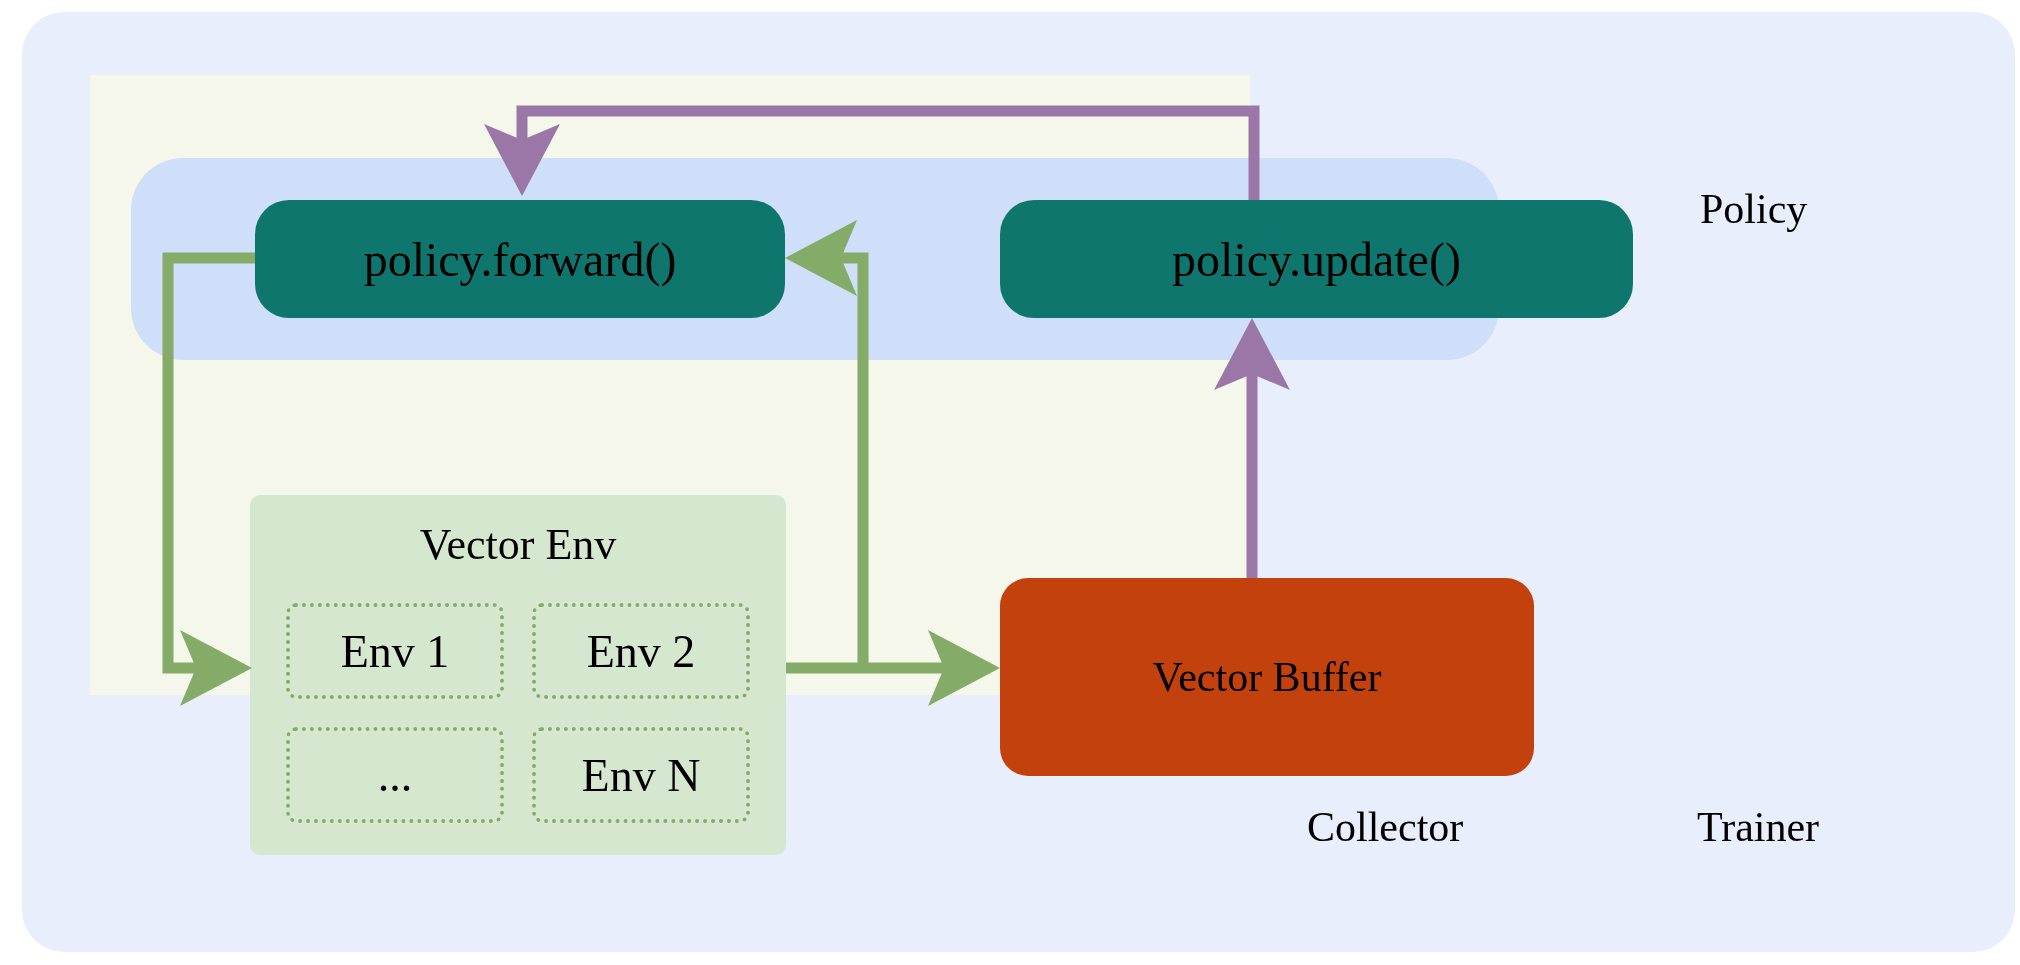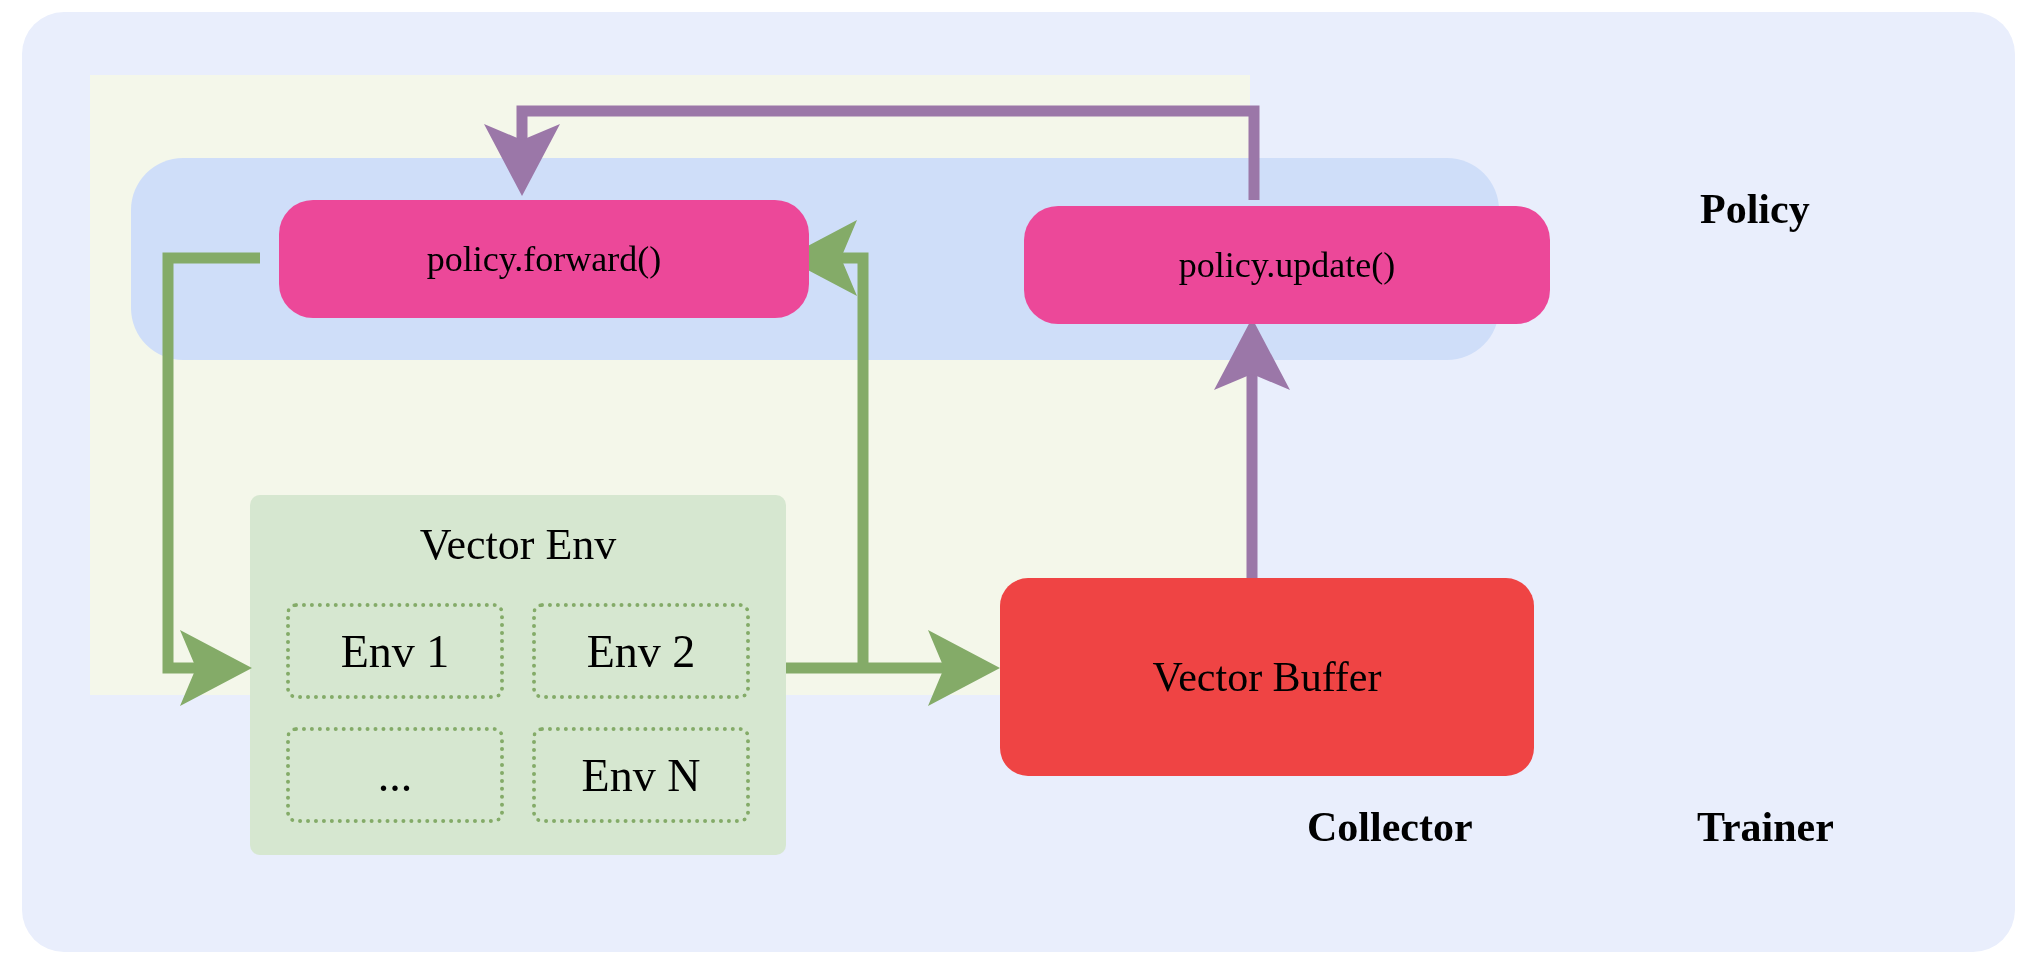--- a/index.html
+++ b/index.html
@@ -17,35 +17,35 @@
   #collector-panel{
     left:90px;top:75px;width:1160px;height:620px;
     background:#f4f7ea;
   }
   #policy-panel{
     left:131px;top:158px;width:1368px;height:202px;
     background:#cfdef9;border-radius:52px;
   }
 
   .panel-label{
-    position:absolute;font-weight:bold;color:#000000;
+    position:absolute;font-weight:normal;color:#000000;
     font-family:"Liberation Serif", serif;white-space:nowrap;
   }
   #trainer-label{left:1697px;top:803px;font-size:42px;}
   #collector-label{left:1307px;top:803px;font-size:42px;}
   #policy-label{left:1700px;top:185px;font-size:42px;}
 
   
   .node{
     position:absolute;display:flex;align-items:center;justify-content:center;
     color:#000000;font-family:"Liberation Serif", serif;white-space:nowrap;
   }
-  .node-blue{background:#ec4899;border-radius:34px;font-size:36px;margin-left:24px;}
+  .node-blue{background:#0f766e;border-radius:34px;font-size:48px;}
   #policy-forward{left:255px;top:200px;width:530px;height:118px;}
-  #policy-update{left:1000px;top:206px;width:526px;height:118px;}
+  #policy-update{left:1000px;top:200px;width:633px;height:118px;}
 
   #vector-env{
     left:250px;top:495px;width:536px;height:360px;
     background:#d6e7d0;border-radius:10px;
   }
   #vector-env-title{
     position:absolute;left:0;top:24px;width:100%;text-align:center;
     font-size:44px;color:#000;font-family:"Liberation Serif", serif;
   }
   .env-grid{
@@ -54,21 +54,21 @@
     gap:28px 28px;
   }
   .env-cell{
     height:88px;border:4px dotted #84ab68;border-radius:10px;
     display:flex;align-items:center;justify-content:center;
     font-size:46px;color:#000;font-family:"Liberation Serif", serif;
   }
 
   #vector-buffer{
     left:1000px;top:578px;width:534px;height:198px;
-    background:#ef4444;border-radius:28px;font-size:42px;
+    background:#c2410c;border-radius:28px;font-size:42px;
   }
 
   
   #arrow-layer{position:absolute;left:0;top:0;width:2020px;height:965px;
                pointer-events:none;}
 </style>
 </head>
 <body>
 
 <div id="stage">

